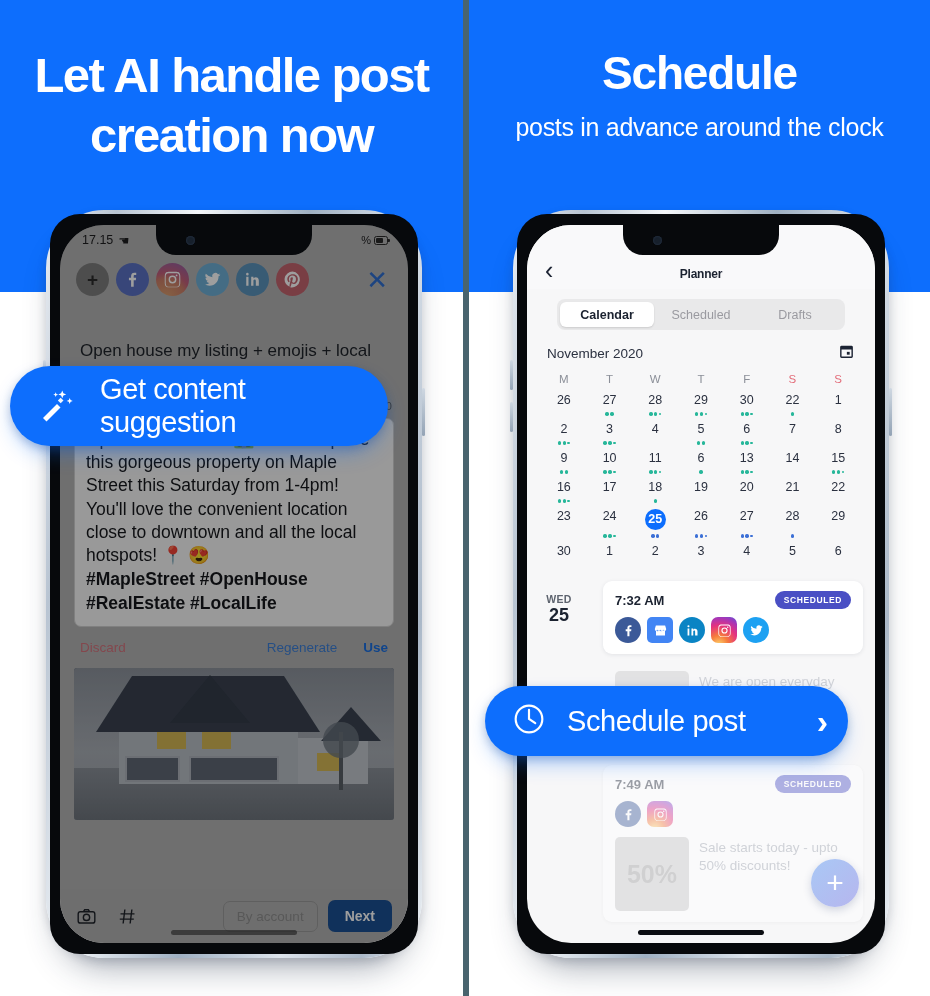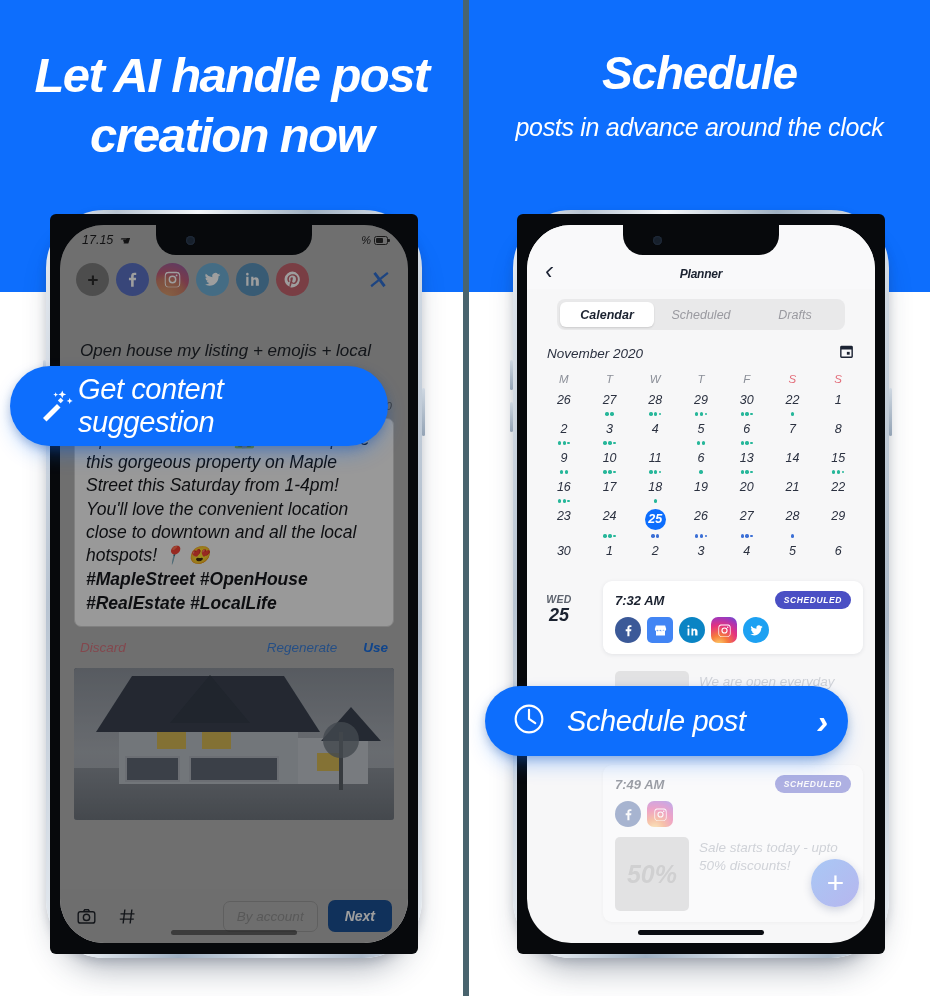--- a/index.html
+++ b/index.html
@@ -2,21 +2,21 @@
 <html><head>
 <meta charset="utf-8">
 <style>
   * { box-sizing: border-box; margin: 0; padding: 0; }
   html, body {
     width: 930px; height: 996px;
     font-family: "Liberation Sans", sans-serif;
     background: #ffffff;
     overflow: hidden;
   }
-  .stage { position: relative; width: 930px; height: 764px; background: #3b82f6; font-style: italic; }
+  .stage { position: relative; width: 930px; height: 764px; background: #3b82f6; }
 
   
   .panel { position: absolute; top: 0; height: 996px; overflow: hidden; background: #ffffff; }
   .panel-left  { left: 0;   width: 463px; }
   .panel-right { left: 469px; width: 461px; }
 
   .divider {
     position: absolute; top: 0; left: 463px; width: 6px; height: 996px;
     background: #49646e; z-index: 40;
   }
@@ -52,21 +52,21 @@
     width: 376px; height: 748px;
     border-radius: 58px;
     background: linear-gradient(100deg,#e9edf2 0%,#b8c4d2 14%,#f4f7fa 30%,#9fb0c2 52%,#dde4ec 72%,#aab8c8 88%,#eef2f6 100%);
     padding: 4px;
     box-shadow: 0 22px 34px -14px rgba(30,45,70,.42), 0 4px 10px rgba(30,45,70,.16);
     z-index: 10;
   }
   .phone-bezel {
     width: 100%; height: 100%;
     background: #07090c;
-    border-radius: 6px;
+    border-radius: 30px;
     padding: 11px 10px;
     position: relative;
   }
   .screen {
     width: 100%; height: 100%;
     border-radius: 44px;
     overflow: hidden;
     position: relative;
     background: #fff;
   }
@@ -327,21 +327,21 @@
     box-shadow: 0 10px 22px -6px rgba(13,110,253,.45), 0 3px 8px rgba(20,40,80,.22);
     z-index: 30;
   }
   .pill-left {
     left: 10px; top: 366px; width: 378px; height: 80px; padding: 0 22px 0 26px;
   }
   .pill-right {
     left: 485px; top: 686px; width: 363px; height: 70px; padding: 0 20px 0 24px;
   }
   .pill-label { font-size: 29px; font-weight: 400; letter-spacing: -.4px; }
-  .pill-left .pill-label { }
+  .pill-left .pill-label { margin-left: 22px; }
   .pill-right .pill-label { margin-left: 18px; }
   .wand svg { width: 42px; height: 42px; }
   .clock svg { width: 40px; height: 40px; }
   .chev { margin-left: auto; font-size: 34px; font-weight: 700; line-height: 1; }
 </style>
 </head>
 <body>
 
 <div class="stage">
 

